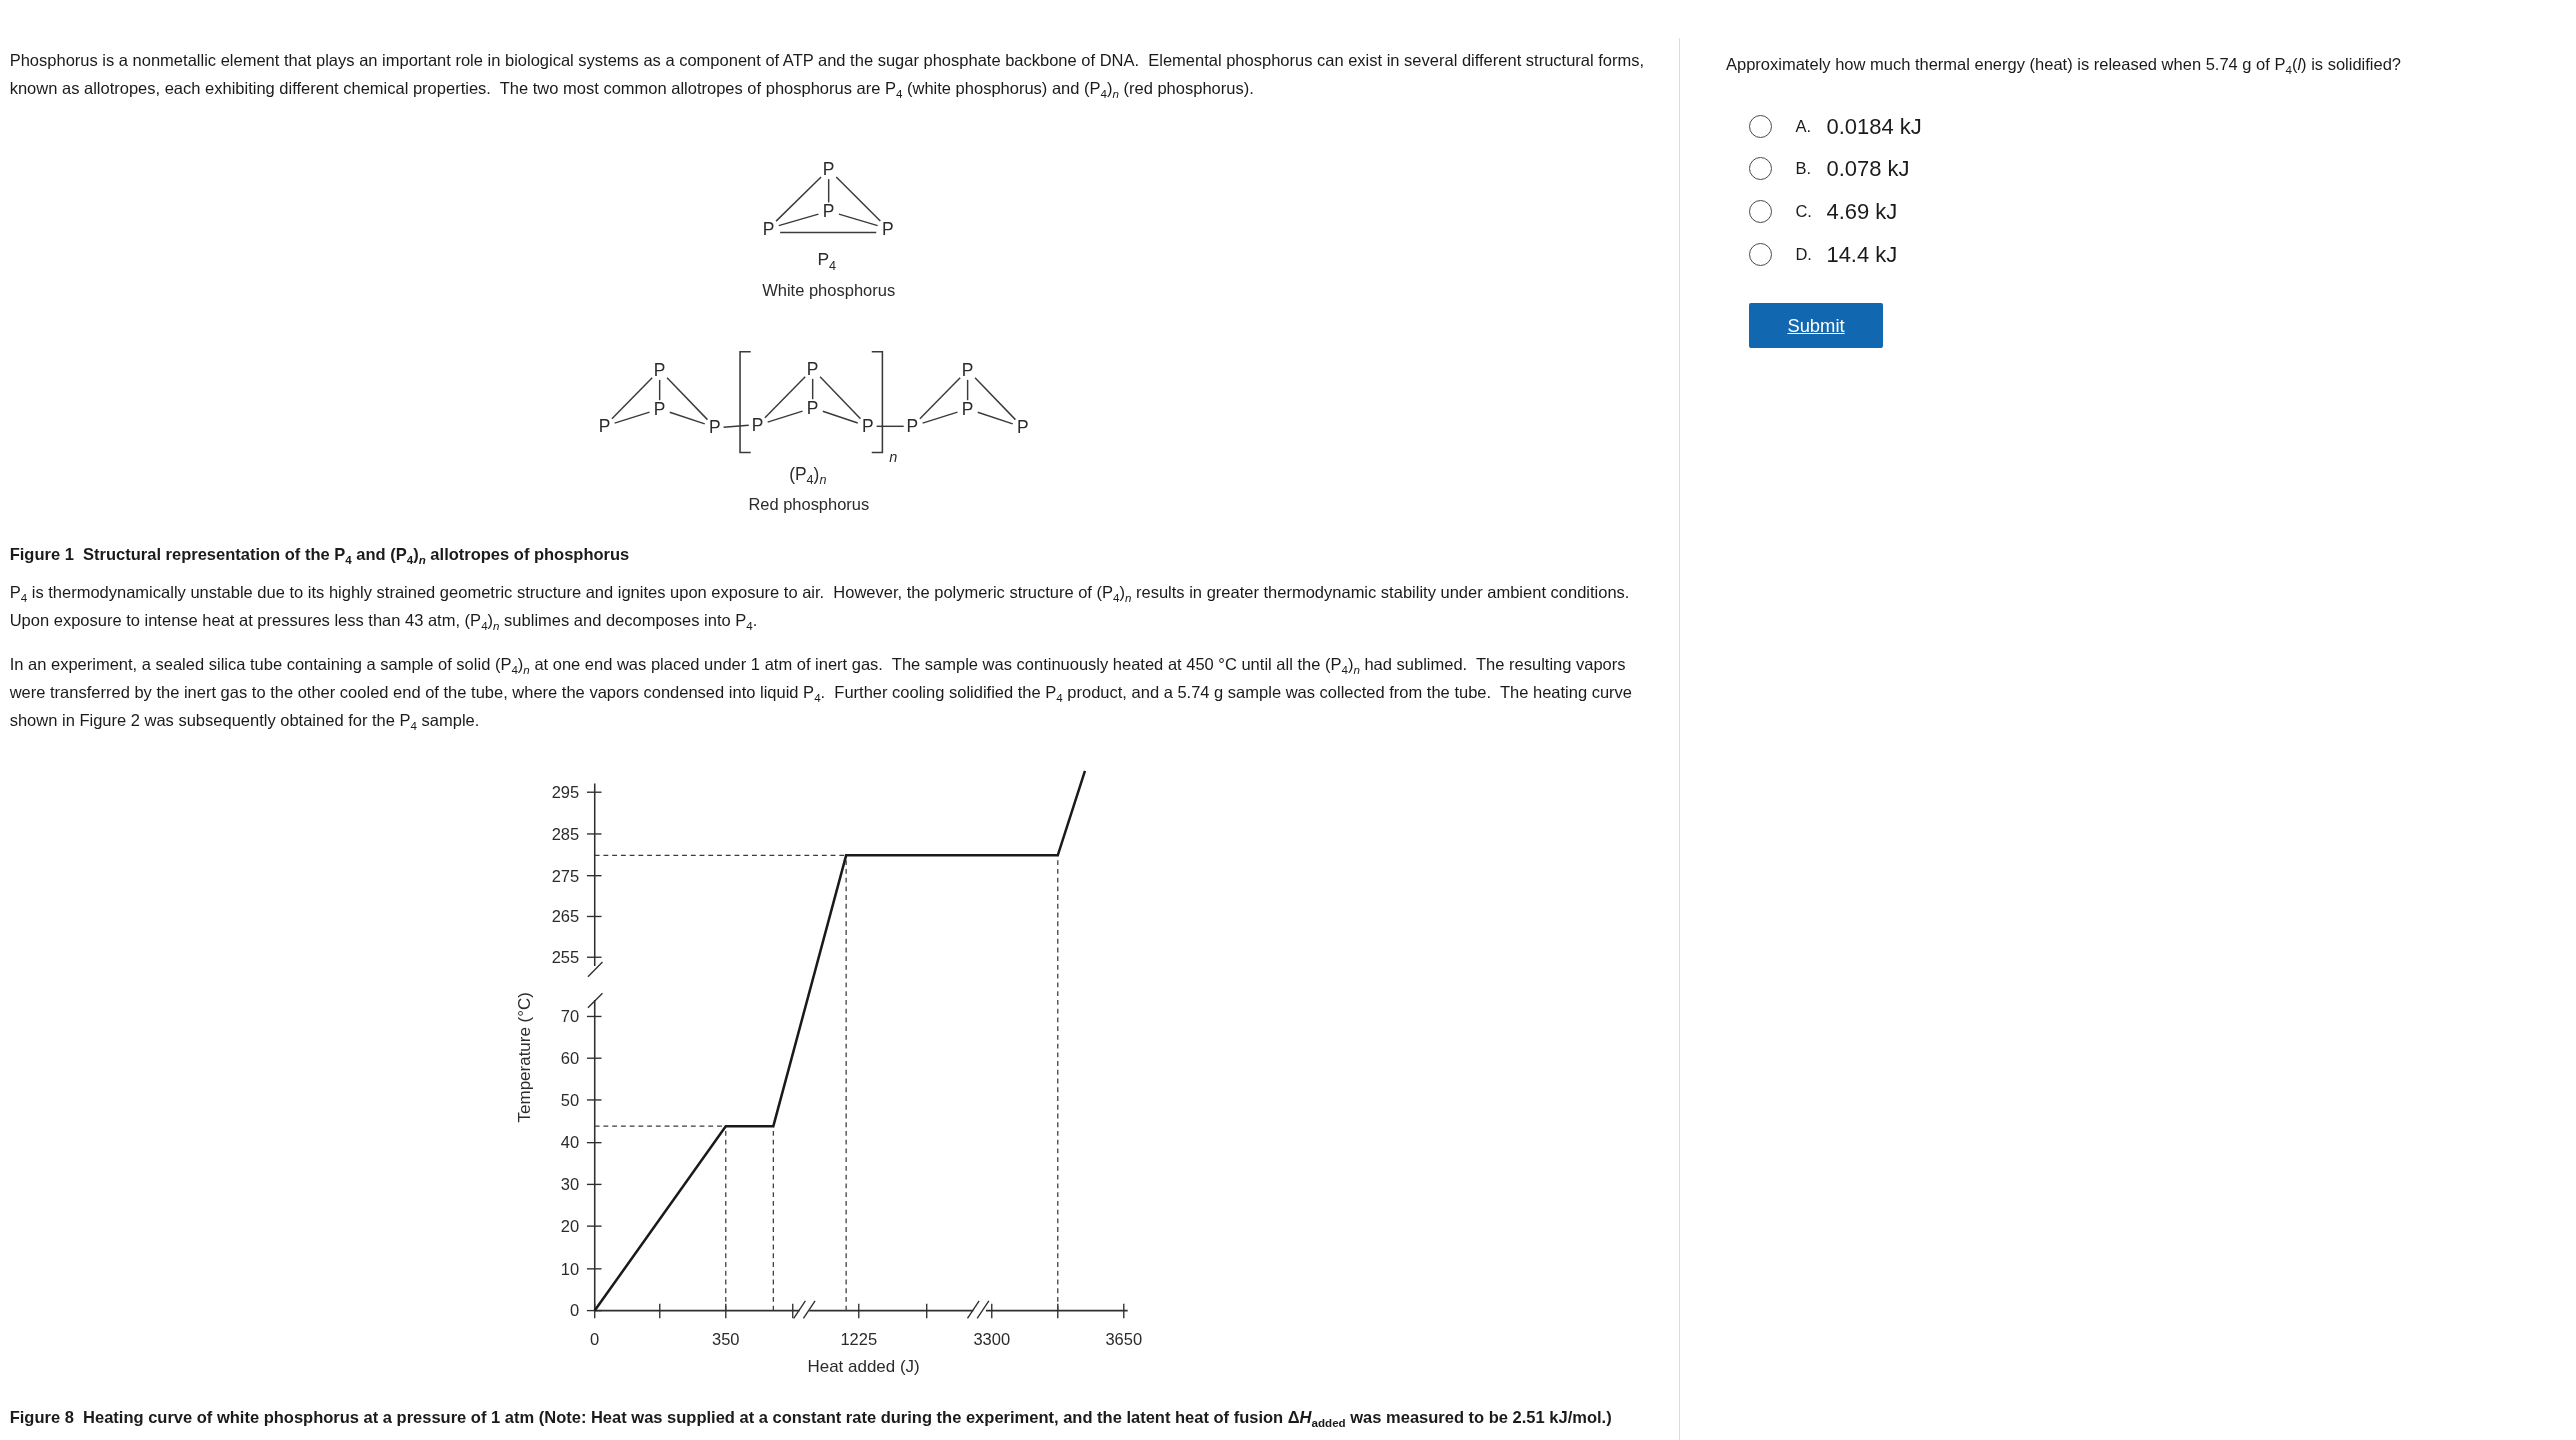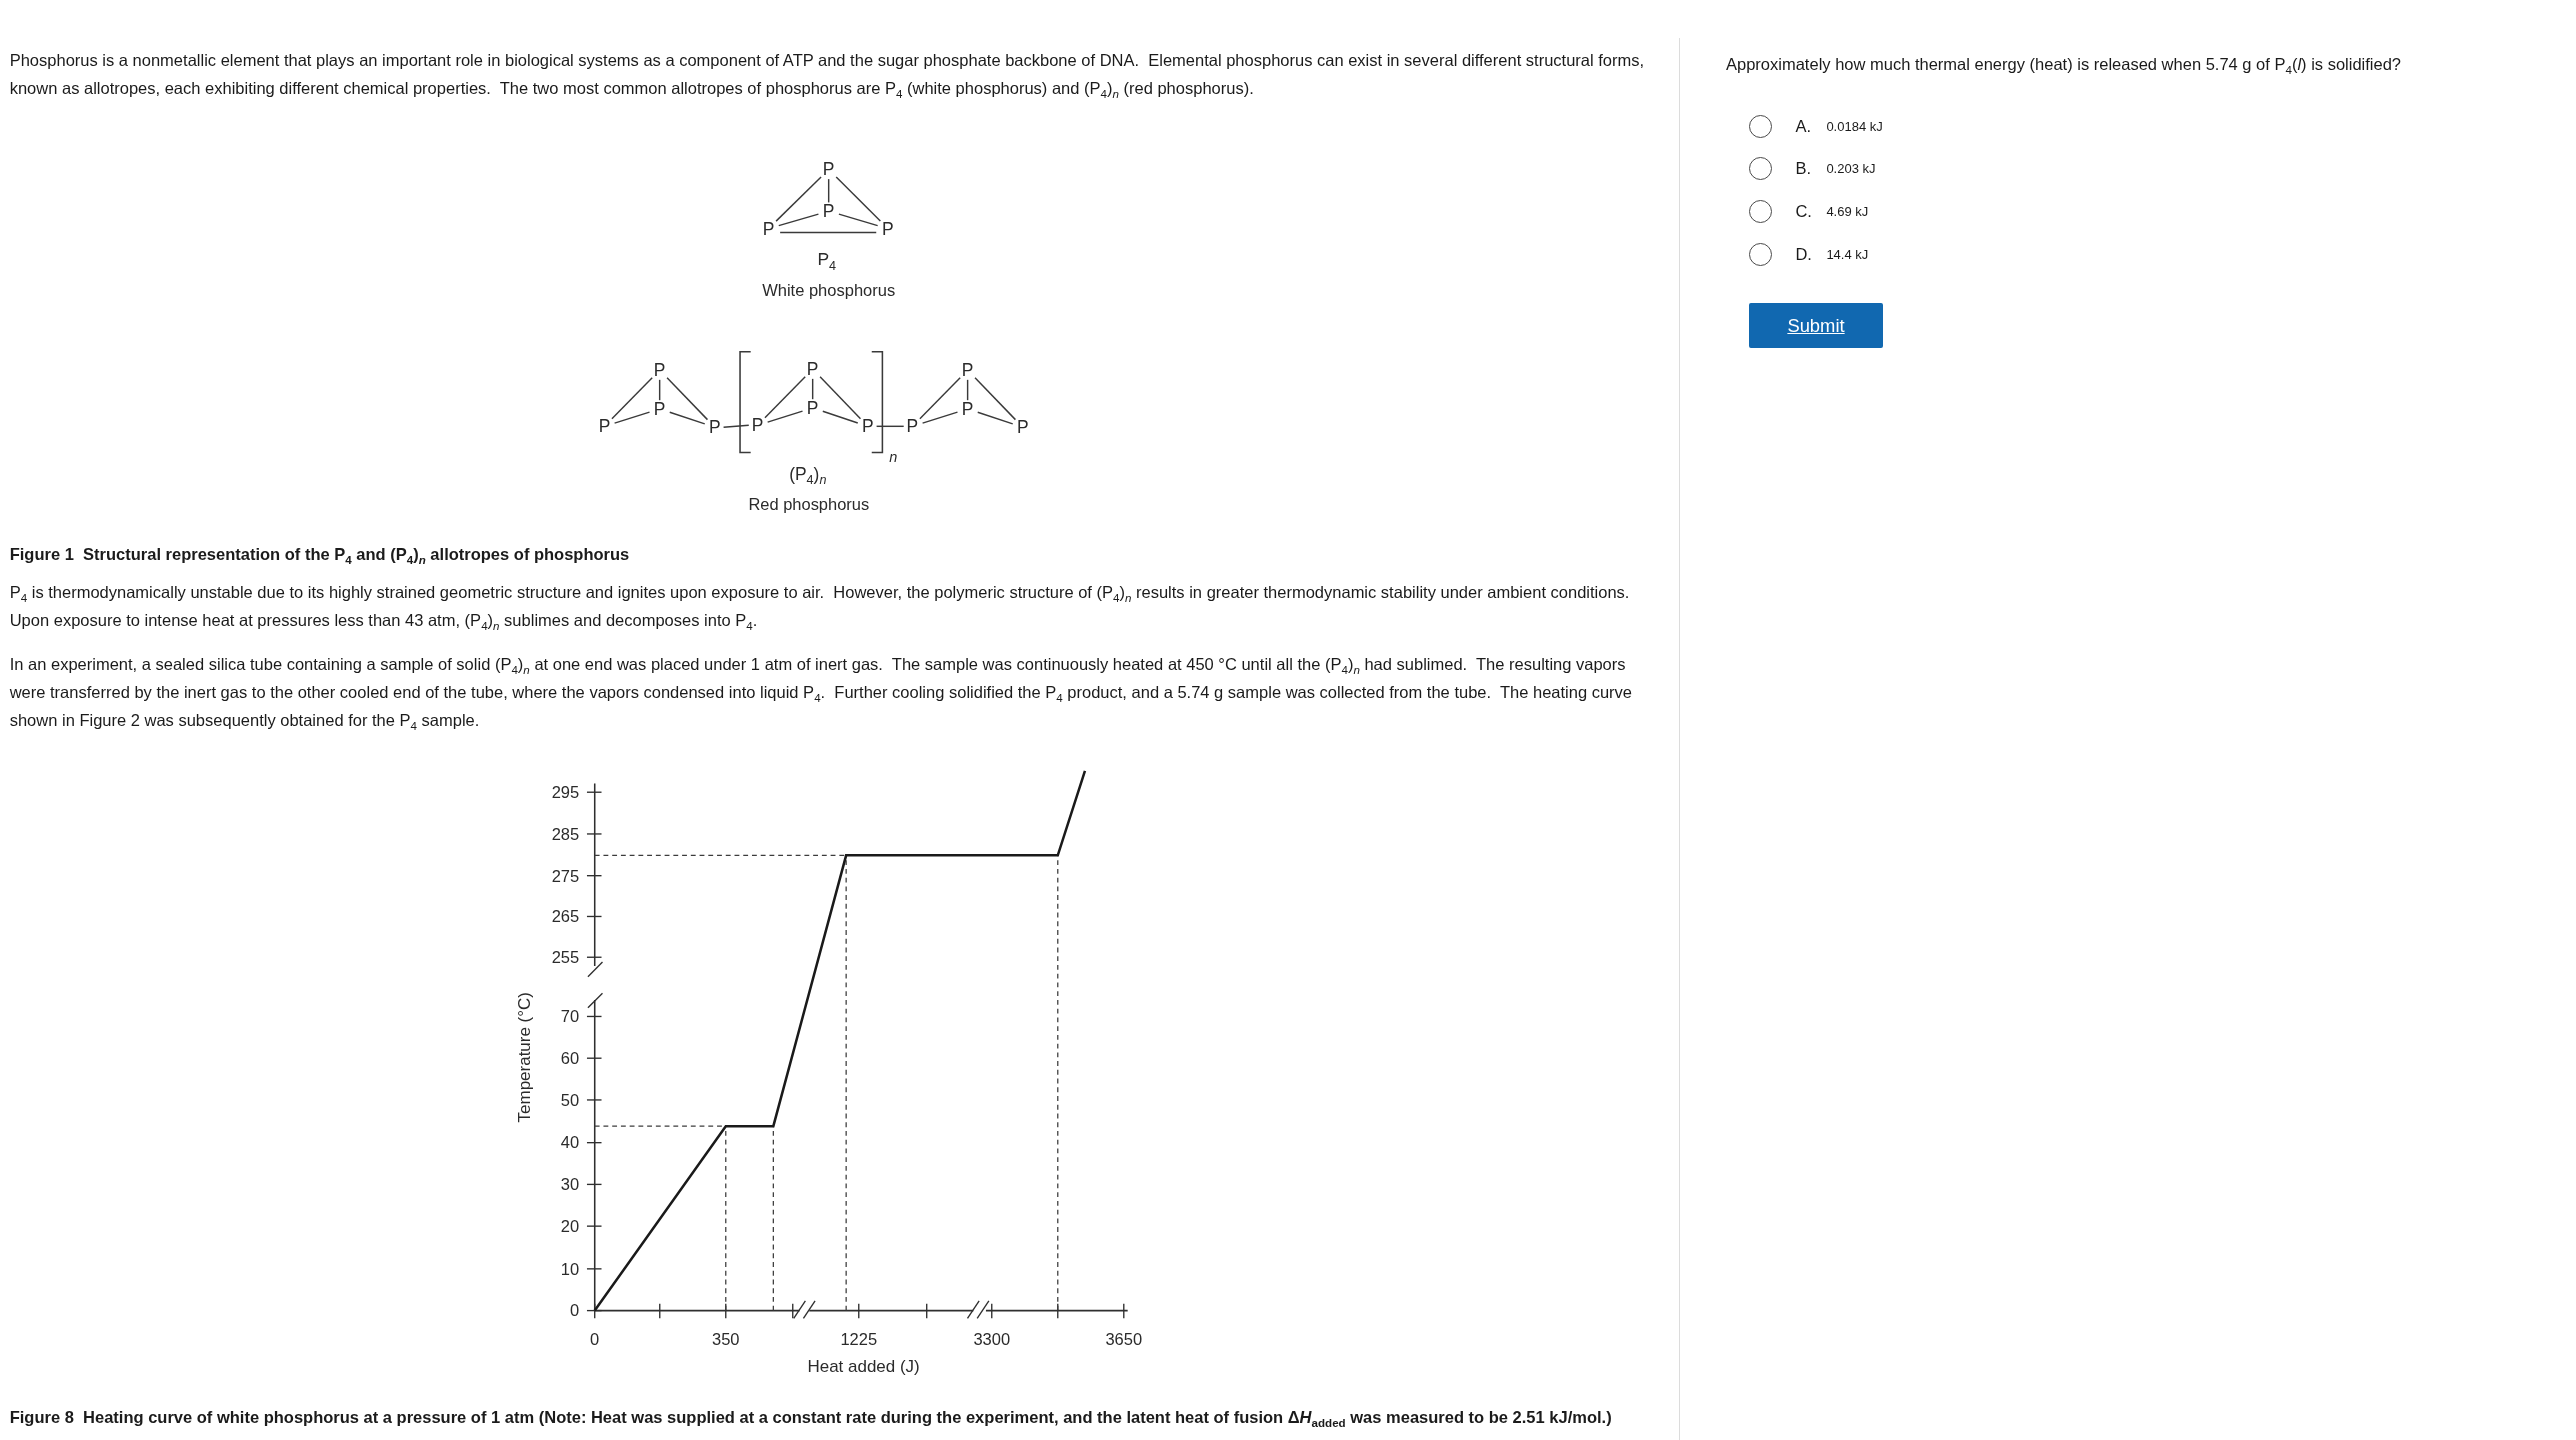--- a/index.html
+++ b/index.html
@@ -7,21 +7,21 @@
         font-family:"Liberation Sans","DejaVu Sans",sans-serif;color:#1b1b1b;margin-top:38px;}
   .para{position:absolute;font-size:16.5px;line-height:28px;}
   .para sub, .caption sub{font-size:11.6px;line-height:0;}
   .caption{position:absolute;font-size:16.5px;line-height:28px;font-weight:bold;}
   .divider{position:absolute;left:1679px;top:0;width:1px;height:1440px;background:#dcdcdc;}
   .question-text{position:absolute;left:1726px;top:13.6px;width:846px;font-size:16.5px;line-height:25px;}
   .question-text sub{font-size:11.6px;line-height:0;}
   .option-row{position:absolute;left:1749px;display:flex;align-items:center;height:25px;cursor:pointer;}
   .radio{width:21.4px;height:21.4px;border:1.9px solid #4a4a4a;border-radius:50%;background:#fff;flex:0 0 auto;}
   .opt-letter{margin-left:23px;width:31px;font-size:16.5px;}
-  .opt-text{font-size:13px;}
+  .opt-text{font-size:22px;}
   .submit-button{position:absolute;left:1749px;top:265px;width:134px;height:45px;border:none;
         background:#1168b0;color:#ffffff;font-size:18.4px;font-family:"Liberation Sans","DejaVu Sans",sans-serif;
         display:flex;align-items:center;justify-content:center;border-radius:1.9px;cursor:pointer;}
   svg{position:absolute;overflow:visible;}
   svg text{font-family:"Liberation Sans","DejaVu Sans",sans-serif;fill:#2b2b2b;}
 </style>
 </head>
 <body>
 
 <div class="page">
@@ -163,21 +163,21 @@
     <div class="question-text">Approximately how much thermal energy (heat) is released when 5.74 g of P<sub>4</sub>(<i>l</i>) is solidified?</div>
 
     <div class="option-row" style="top:76px;">
       <span class="radio"></span>
       <span class="opt-letter">A.</span>
       <span class="opt-text">0.0184 kJ</span>
     </div>
     <div class="option-row" style="top:118px;">
       <span class="radio"></span>
       <span class="opt-letter">B.</span>
-      <span class="opt-text">0.203 kJ</span>
+      <span class="opt-text">0.078 kJ</span>
     </div>
     <div class="option-row" style="top:161px;">
       <span class="radio"></span>
       <span class="opt-letter">C.</span>
       <span class="opt-text">4.69 kJ</span>
     </div>
     <div class="option-row" style="top:204px;">
       <span class="radio"></span>
       <span class="opt-letter">D.</span>
       <span class="opt-text">14.4 kJ</span>

